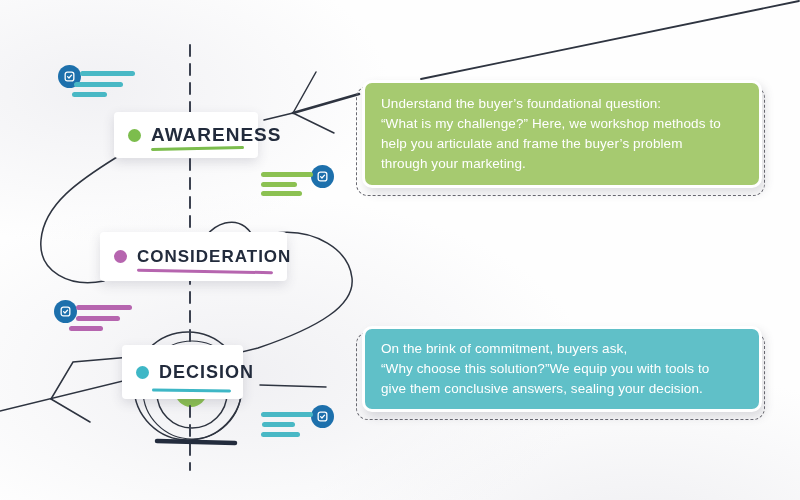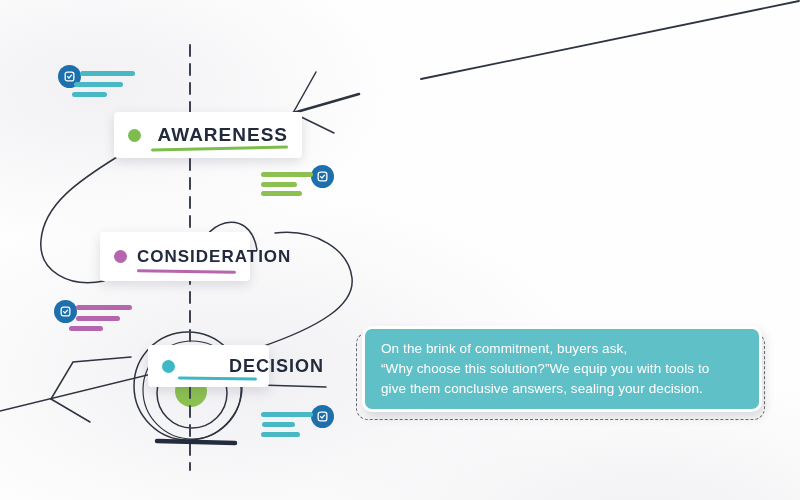--- a/index.html
+++ b/index.html
@@ -16,27 +16,27 @@
 
   
   .stage-card{
     position:absolute;z-index:3;background:#fff;border-radius:4px;
     box-shadow:0 4px 12px rgba(60,65,85,.16);
     display:flex;align-items:center;box-sizing:border-box;padding:0 14px;
   }
   .stage-dot{width:13px;height:13px;border-radius:50%;flex:0 0 auto;margin-right:10px;}
   .stage-label{position:relative;font-weight:bold;color:#222b3c;letter-spacing:1px;white-space:nowrap;}
   .stage-underline{position:absolute;left:1px;right:-2px;bottom:-7px;height:3px;border-radius:2px;}
-  .card-awareness{left:114px;top:112px;width:188px;height:46px;justify-content:space-between;}
+  .card-awareness{left:114px;top:112px;width:144px;height:46px;}
   .card-awareness .stage-label{font-size:19px;}
   .card-awareness .stage-underline{transform:rotate(-1.2deg);}
-  .card-consideration{left:100px;top:232px;width:150px;height:49px;}
+  .card-consideration{left:100px;top:232px;width:187px;height:49px;}
   .card-consideration .stage-label{font-size:17px;}
   .card-consideration .stage-underline{transform:rotate(1deg);}
-  .card-decision{left:148px;top:345px;width:121px;height:42px;gap:44px;}
+  .card-decision{left:122px;top:345px;width:121px;height:54px;}
   .card-decision .stage-label{font-size:18px;}
   .card-decision .stage-underline{transform:rotate(0.8deg);}
 
   .green-bg{background:#7cbd4d;} .green-bar{background:#8cc152;}
   .purple-bg{background:#b665af;} .purple-bar{background:#b665af;}
   .teal-bg{background:#3eb7c6;}  .teal-bar{background:#49b8c5;}
 
   
   .desc-box{position:absolute;left:362px;width:400px;z-index:3;}
   .dash-outline{
@@ -160,20 +160,29 @@
     <span class="stage-label">CONSIDERATION</span>
     <span class="stage-underline purple-bg" style="position:absolute;left:37px;right:14px;bottom:8px;"></span>
   </div>
 
   <div class="stage-card card-decision">
     <span class="stage-dot teal-bg"></span>
     <span class="stage-label">DECISION</span>
     <span class="stage-underline teal-bg" style="position:absolute;left:30px;right:12px;bottom:7px;"></span>
   </div>
 
+  <div class="desc-box box-awareness">
+    <div class="dash-outline"></div>
+    <div class="box-fill fill-green">
+      <p>Understand the buyer’s foundational question:
+“What is my challenge?” Here, we workshop methods to
+help you articulate and frame the buyer’s problem
+through your marketing.</p>
+    </div>
+  </div>
 
 
   <div class="desc-box box-decision">
     <div class="dash-outline"></div>
     <div class="box-fill fill-teal">
       <p>On the brink of commitment, buyers ask,
 “Why choose this solution?”We equip you with tools to
 give them conclusive answers, sealing your decision.</p>
     </div>
   </div>

